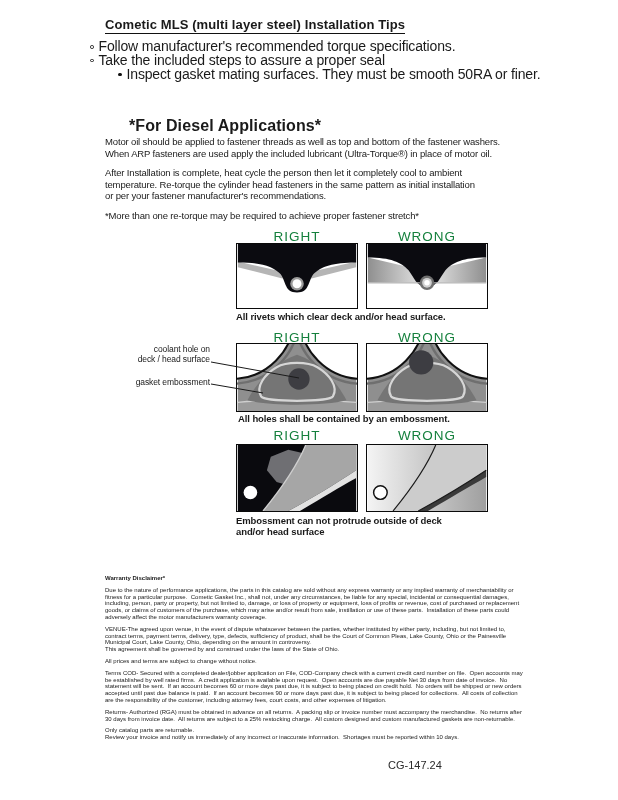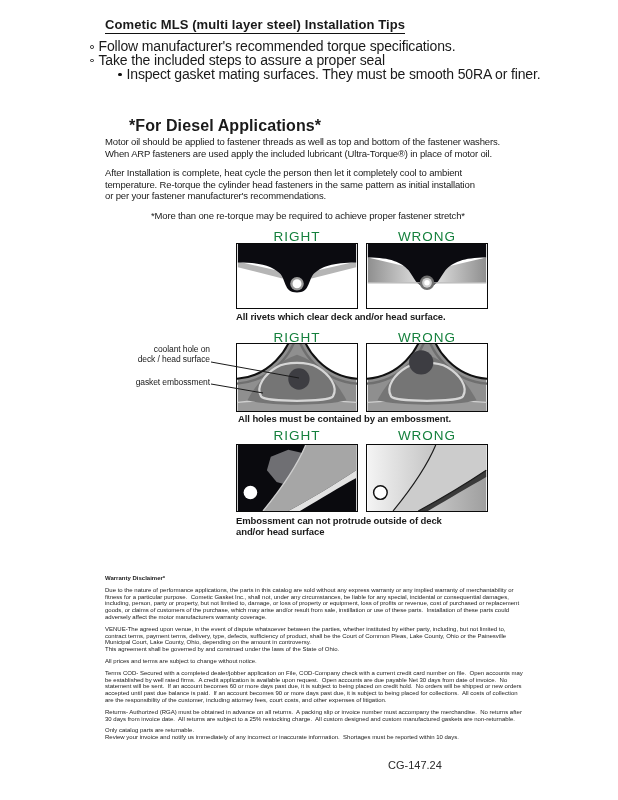--- a/index.html
+++ b/index.html
@@ -55,21 +55,21 @@
       <span>Inspect gasket mating surfaces.  They must be smooth 50RA or finer.</span>
     </div>
   </div>
 
   <div class="abs h2" style="top:117px;">*For Diesel Applications*</div>
   <div class="abs body-p pre" style="top:136px;">Motor oil should be applied to fastener threads as well as top and bottom of the fastener washers.
 When ARP fasteners are used apply the included lubricant (Ultra-Torque®) in place of motor oil.</div>
   <div class="abs body-p pre" style="top:167px;">After Installation is complete, heat cycle the person then let it completely cool to ambient
 temperature. Re-torque the cylinder head fasteners in the same pattern as initial installation
 or per your fastener manufacturer's recommendations.</div>
-  <div class="abs body-p pre" style="top:210px;margin-left:46px;">*More than one re-torque may be required to achieve proper fastener stretch*</div>
+  <div class="abs body-p pre" style="top:210px;">*More than one re-torque may be required to achieve proper fastener stretch*</div>
 
   <div class="abs dlabel" style="left:236px; top:229px;">RIGHT</div>
   <div class="abs dlabel" style="left:366px; top:229px;">WRONG</div>
 
   <div class="abs dbox h63" style="left:236px; top:243px;">
     <svg viewBox="0 0 122 66">
       <rect width="122" height="66" fill="#ffffff"></rect>
       <polygon points="0,18 52,30 48,36 0,24" fill="#b5b5b5"></polygon>
       <polygon points="122,18 70,30 74,36 122,24" fill="#b5b5b5"></polygon>
       <path d="M0,0 H122 V19 C98,19 86,23 78,31 C72,39 74,50 61,50 C48,50 50,39 44,31 C36,23 24,19 0,19 Z" fill="#0b0b10"></path>
@@ -135,21 +135,21 @@
       <path d="M24,54 C18,44 28,31 40,24 C50,18 72,18 82,24 C94,31 104,44 98,54 C94,60 28,60 24,54 Z" fill="none" stroke="#d6d6d6" stroke-width="2.3"></path>
       <circle cx="55" cy="19" r="12.5" fill="#3d3d42"></circle>
     </svg>
   </div>
 
   <svg class="abs leaders" style="left:205px; top:346px;" width="100" height="52" viewBox="0 0 100 52">
     <line x1="6" y1="16" x2="94" y2="32" stroke="#1a1a1a" stroke-width="1"></line>
     <line x1="6" y1="38" x2="58" y2="47" stroke="#1a1a1a" stroke-width="1"></line>
   </svg>
 
-  <div class="abs caption" style="left:238px; top:414px;">All holes must be contained by an embossment.</div>
+  <div class="abs caption" style="left:238px; top:414px;">All holes shall be contained by an embossment.</div>
 
   <div class="abs dlabel" style="left:236px; top:428px;">RIGHT</div>
   <div class="abs dlabel" style="left:366px; top:428px;">WRONG</div>
 
   <div class="abs dbox h68" style="left:236px; top:444px;">
     <svg viewBox="0 0 122 68">
       <rect width="122" height="68" fill="#0a0a0e"></rect>
       <polygon points="34,12 52,5 70,9 79,21 72,34 57,43 40,38 30,26" fill="#6f6f73"></polygon>
       <path d="M70,0 L122,0 L122,26 C98,42 76,55 52,68 L26,68 C44,46 60,24 70,0 Z" fill="#a6a6a6"></path>
       <path d="M122,26 C98,42 76,55 52,68 L64,68 C86,55 104,44 122,34 Z" fill="#e2e2e2"></path>

